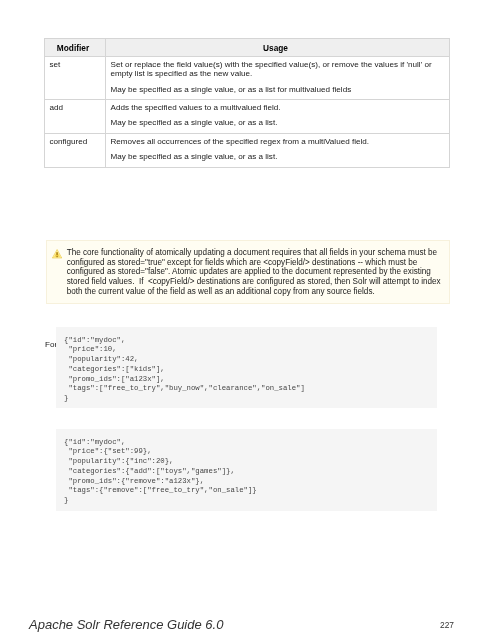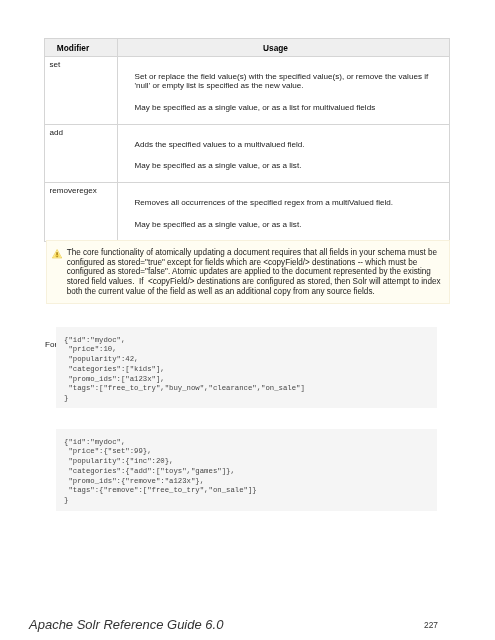--- a/index.html
+++ b/index.html
@@ -5,47 +5,47 @@
   html,body{margin:0;padding:0;}
   body{width:495px;height:640px;background:#ffffff;font-family:"Liberation Sans",sans-serif;
        -webkit-font-smoothing:antialiased;overflow:hidden;position:relative;}
   .page{position:absolute;left:0;top:0;width:495px;height:640px;}
 
   
   .mod-table{position:absolute;left:44px;top:38px;width:406px;border-collapse:collapse;
              table-layout:fixed;font-size:8.1px;color:#1a1a1a;}
   .mod-table th,.mod-table td{border:1px solid #d5d5d5;vertical-align:top;}
   .mod-table th{background:#efefef;text-align:center;font-weight:bold;font-size:8.3px;
-                height:12px;padding:5px 16px 0 0;vertical-align:top;line-height:9px;color:#000;}
+                height:12px;padding:5px 4px 0 0;vertical-align:top;line-height:9px;color:#000;}
   .mod-table td{padding:3px 5px 0 4.5px;line-height:9.3px;}
   .mod-table th.modcol,.mod-table td.modcol{width:56px;}
   .mod-table tr.r1{height:43px;}
   .mod-table tr.rn{height:34px;}
-  .mod-table p{margin:12px;}
+  .mod-table p{margin:0;}
   .mod-table p + p{margin-top:6px;}
 
   
   .note{position:absolute;left:45.5px;top:239.8px;width:404px;height:64px;box-sizing:border-box;
         background:#fffdf2;border:1px solid #f7f1dc;padding-left:12px;}
   .note-icon{position:absolute;left:5.3px;top:8.7px;width:10.2px;height:9.6px;}
   .note-text{position:absolute;left:20.2px;top:7.2px;width:376px;font-size:8.13px;
              line-height:9.75px;color:#1a1a1a;white-space:pre-wrap;}
 
   
   .para{position:absolute;font-size:8.1px;color:#1a1a1a;line-height:10px;white-space:pre;}
 
   
   .code{position:absolute;background:#f5f5f5;box-sizing:border-box;
         font-family:"Liberation Mono",monospace;font-size:7.3px;line-height:9.75px;
         color:#464646;white-space:pre;padding:8.5px 0 0 8px;}
 
   
   .foot-left{position:absolute;left:29px;top:620px;font-size:13px;font-style:italic;
              color:#333;line-height:10px;white-space:pre;}
-  .foot-right{position:absolute;left:424px;top:620px;font-size:8.4px;color:#333;
+  .foot-right{position:absolute;left:440px;top:620px;font-size:8.4px;color:#333;
               line-height:10px;font-weight:normal;}
 </style>
 </head>
 <body>
 
 <div class="page">
 
   <table class="mod-table">
     <thead>
       <tr>
@@ -62,21 +62,21 @@
         </td>
       </tr>
       <tr class="rn">
         <td class="modcol">add</td>
         <td>
           <p>Adds the specified values to a multivalued field.</p>
           <p>May be specified as a single value, or as a list.</p>
         </td>
       </tr>
       <tr class="rn">
-        <td class="modcol">removeregex</td>
+        <td class="modcol">configured</td>
         <td>
           <p>Removes all occurrences of the specified regex from a multiValued field.</p>
           <p>May be specified as a single value, or as a list.</p>
         </td>
       </tr>
     </tbody>
   </table>
 
   <div class="note">
     <svg class="note-icon" viewBox="0 0 20 19">

